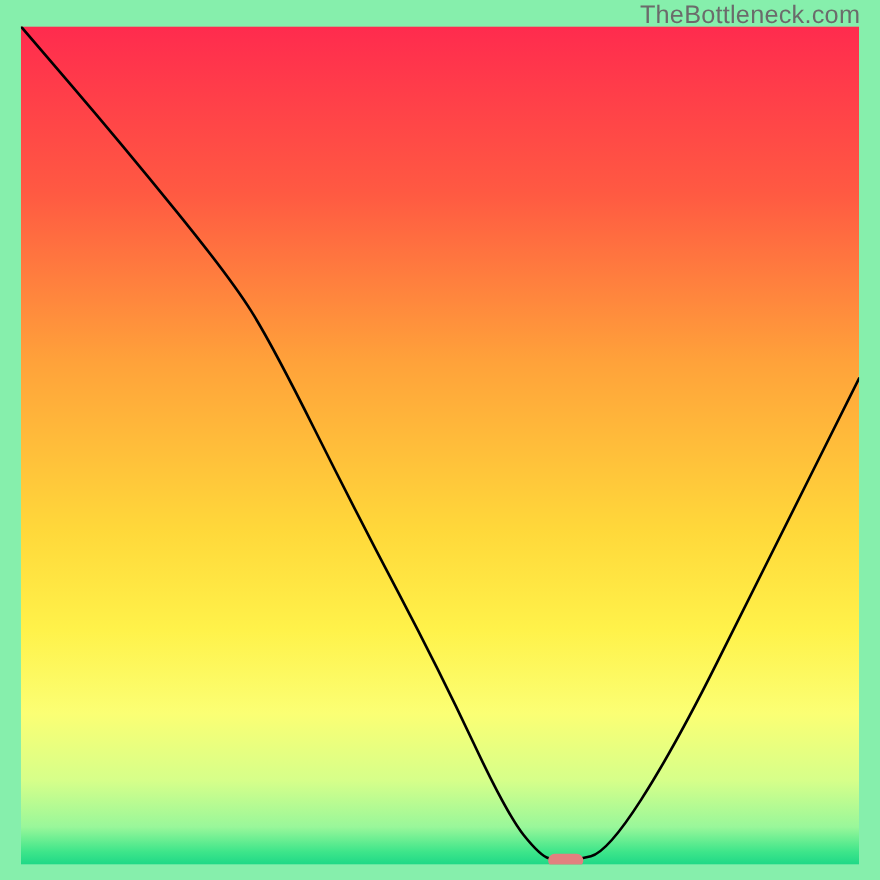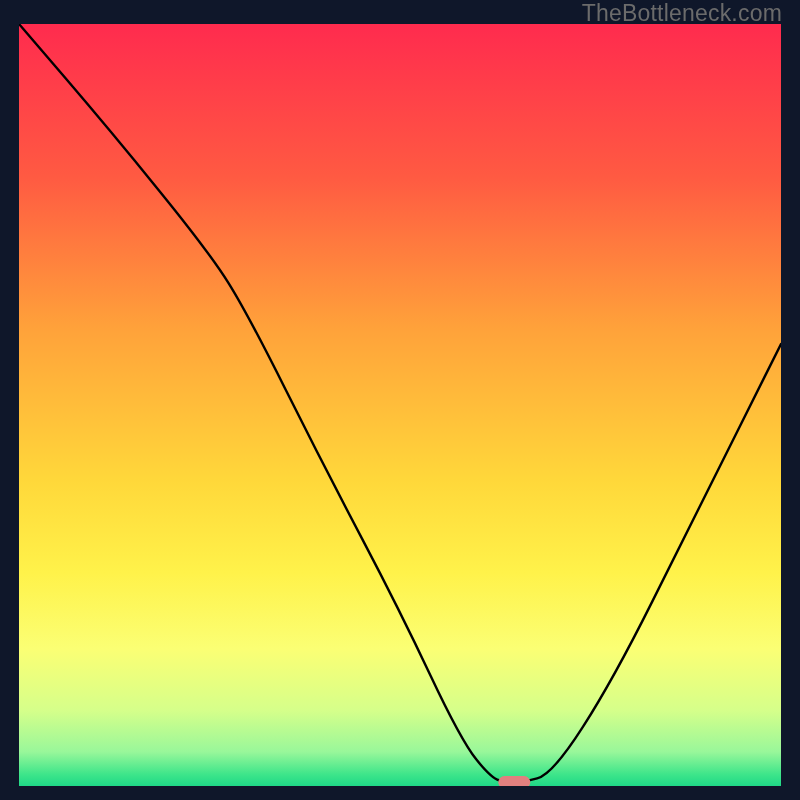--- a/index.html
+++ b/index.html
@@ -8,21 +8,21 @@
     width: 800px;
     height: 800px;
     overflow: hidden;
     background: #000;
     font-family: Arial, Helvetica, sans-serif;
   }
   .chart-wrap {
     position: relative;
     width: 800px;
     height: 800px;
-    background: #0f172a;
+    background: #86efac;
   }
   .plot-area {
     position: absolute;
     left: 19px;
     top: 24px;
     width: 762px;
     height: 762px;
   }
   .watermark {
     position: absolute;

